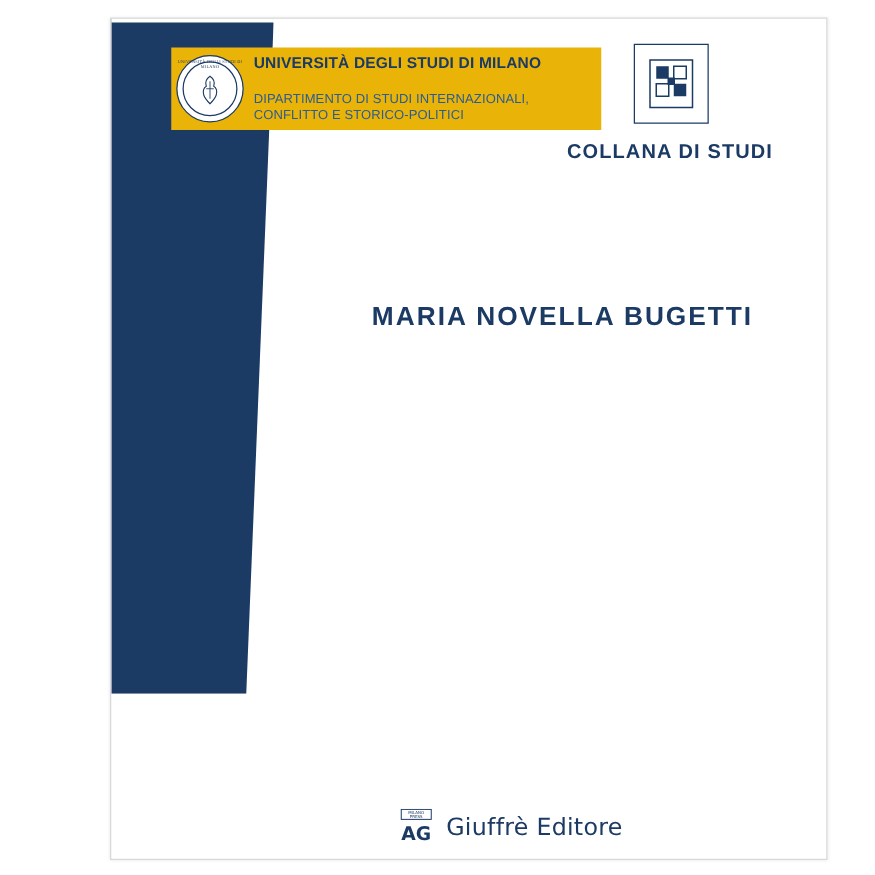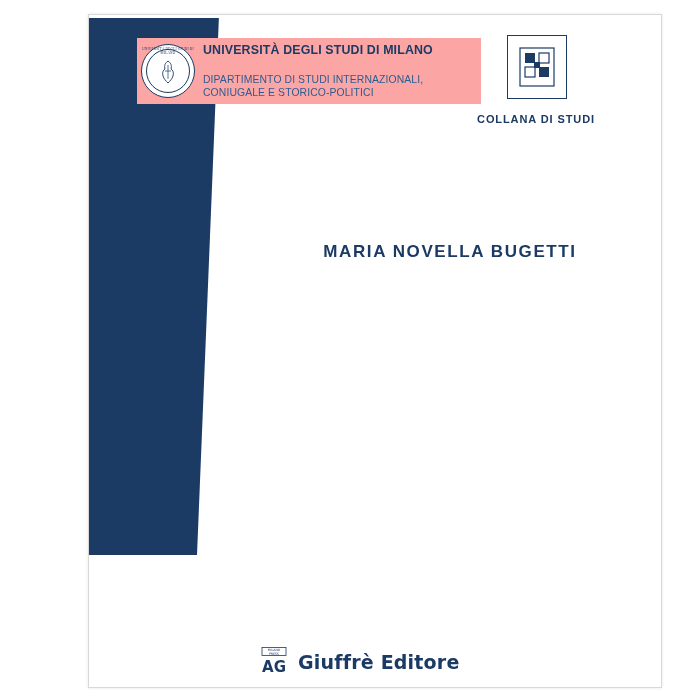--- a/index.html
+++ b/index.html
@@ -45,21 +45,21 @@
     background: #ffffff;
   }
 
   
   .uni-block {
     position: absolute;
     left: 48px;
     top: 23px;
     width: 344px;
     height: 66px;
-    background: #fca5a5;
+    background: #eab308;
     display: flex;
     align-items: center;
     padding-left: 4px;
     box-sizing: border-box;
   }
   .uni-seal {
     width: 52px;
     height: 52px;
     border-radius: 50%;
     border: 1.5px solid #1b3a64;
@@ -128,34 +128,34 @@
     transform: translate(-50%, -50%);
     width: 40px;
     height: 44px;
   }
   .collana {
     position: absolute;
     left: 358px;
     top: 98px;
     width: 178px;
     text-align: center;
-    font-size: 11px;
+    font-size: 16px;
     font-weight: bold;
     letter-spacing: 0.9px;
     color: #1b3a64;
   }
 
   
   .author {
     position: absolute;
     left: 166px;
     top: 227px;
     width: 390px;
     text-align: center;
-    font-size: 17px;
+    font-size: 21px;
     font-weight: bold;
     letter-spacing: 1.6px;
     color: #1b3a64;
   }
   .book-title {
     position: absolute;
     left: 126px;
     top: 296px;
     width: 430px;
     text-align: center;
@@ -168,32 +168,33 @@
   .book-title .line { display: block; white-space: nowrap; }
 
   
   .publisher {
     position: absolute;
     left: 168px;
     top: 632px;
     width: 300px;
     display: flex;
     align-items: center;
+    justify-content: center;
     gap: 7px;
   }
   .pub-mark {
     width: 34px;
     height: 30px;
     position: relative;
     flex: 0 0 auto;
     color: #1b3a64;
   }
   .pub-name {
     font-size: 19px;
-    font-weight: bold;
+    font-weight: normal;
     letter-spacing: 0.2px;
     color: #1b3a64;
     font-family: "DejaVu Sans", sans-serif;
   }
 </style>
 </head>
 <body>
 
 <div id="cover">
 
@@ -206,21 +207,21 @@
       <div class="seal-text">UNIVERSITÀ DEGLI STUDI DI MILANO</div>
       <svg class="seal-fig" viewBox="0 0 22 26">
         <path d="M11 2 C8 4 7 7 8 10 C6 11 5 14 6 17 C7 20 9 22 11 24 C13 22 15 20 16 17 C17 14 16 11 14 10 C15 7 14 4 11 2 Z" fill="none" stroke="currentColor" stroke-width="0.9"></path>
         <path d="M11 6 L11 20 M8 12 L14 12" stroke="currentColor" stroke-width="0.7" fill="none"></path>
       </svg>
     </div>
     <div class="uni-names">
       <div class="uni-title">UNIVERSITÀ DEGLI STUDI DI MILANO</div>
       <div class="uni-dept">
         <span>DIPARTIMENTO DI STUDI INTERNAZIONALI,</span><br>
-        <span>CONIUGALE E STORICO-POLITICI</span>
+        <span>CONFLITTO E STORICO-POLITICI</span>
       </div>
     </div>
   </div>
 
   <div class="emblem-box">
     <svg class="emblem-inner" viewBox="0 0 40 44">
       <rect x="3" y="3" width="34" height="38" fill="none" stroke="#1b3a64" stroke-width="1.2"></rect>
       <rect x="8" y="8" width="10" height="10" fill="#1b3a64"></rect>
       <rect x="22" y="8" width="10" height="10" fill="none" stroke="#1b3a64" stroke-width="1.2"></rect>
       <rect x="8" y="22" width="10" height="10" fill="none" stroke="#1b3a64" stroke-width="1.2"></rect>

